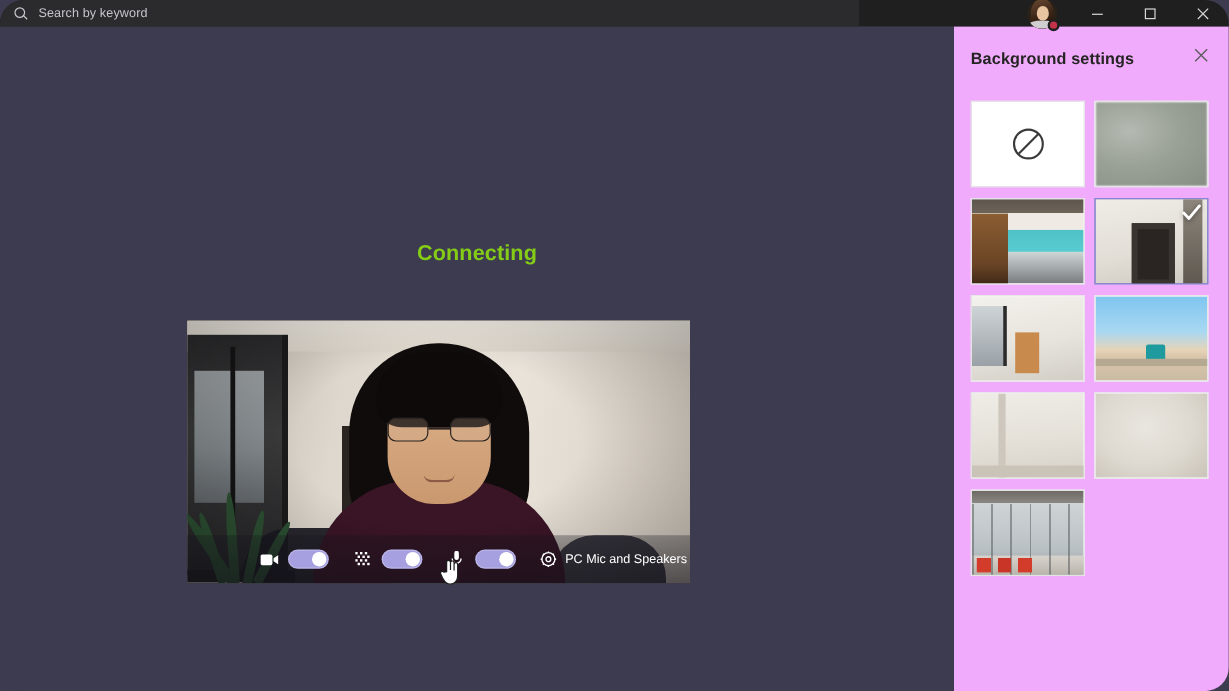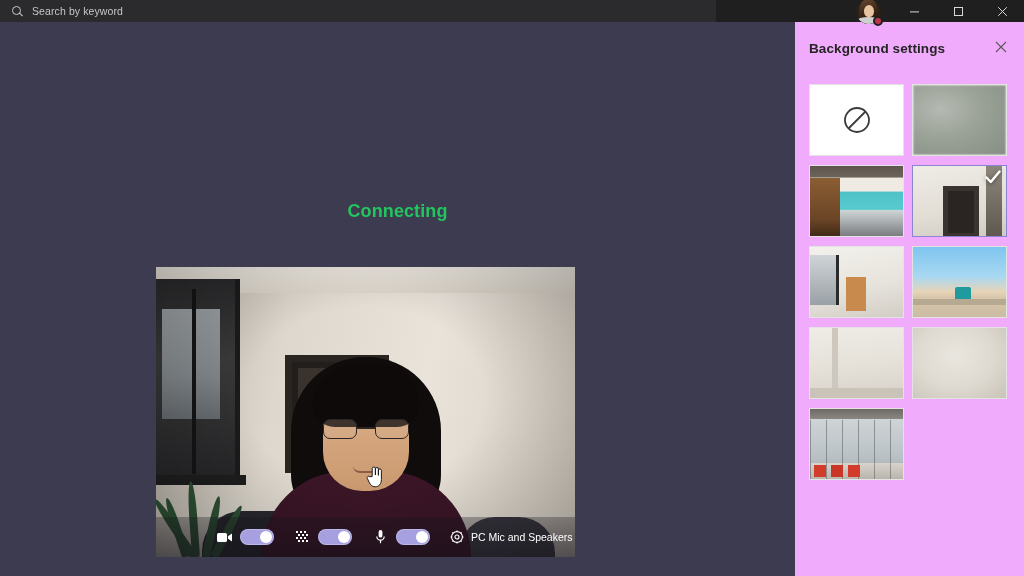--- a/index.html
+++ b/index.html
@@ -2,21 +2,21 @@
 <html><head>
 <meta charset="utf-8">
 <style>
   * { margin:0; padding:0; box-sizing:border-box; }
   html,body { width:1024px; height:576px; overflow:hidden; }
   body {
     font-family:"Liberation Sans", sans-serif;
     background:#3d3b4f;
     -webkit-font-smoothing:antialiased;
   }
-  .app { position:relative; width:1024px; height:576px; overflow:hidden; }
+  .app { position:relative; width:1024px; height:576px; overflow:hidden;border-radius:20px; }
 
   
   .titlebar{
     position:absolute; top:0; left:0; width:1024px; height:22px;
     background:#1f1f1f; display:flex; align-items:center; z-index:40;
   }
   .search-box{
     width:716px; height:22px; background:#2b2b2e;
     display:flex; align-items:center; padding-left:12px; gap:9px;
   }
@@ -65,26 +65,26 @@
   }
   .win-btn svg{ display:block; }
 
   
   .stage{
     position:absolute; top:22px; left:0; width:795px; height:554px;
     background:#3d3b4f;
   }
   .connecting{
     position:absolute; top:179px; left:0; width:795px; text-align:center;
-    font-size:18px; font-weight:bold; color:#22c55e; letter-spacing:.1px;
+    font-size:18px; font-weight:bold; color:#84cc16; letter-spacing:.1px;
   }
 
   
   .video{
-    position:absolute; left:156px; top:245px; width:419px; height:290px;
+    position:absolute; left:156px; top:245px; width:419px; height:219px;
     overflow:hidden; background:#2c2723;
   }
   .vid-layer{ position:absolute; inset:0; }
   .wall{
     position:absolute; inset:0;
     background:linear-gradient(100deg,#b9b2a8 0%,#ddd7cd 30%,#e9e3da 62%,#d6cec3 100%);
   }
   .ceiling{
     position:absolute; left:0; top:0; width:100%; height:26px;
     background:linear-gradient(180deg,#efeae2,#ddd6cb);

